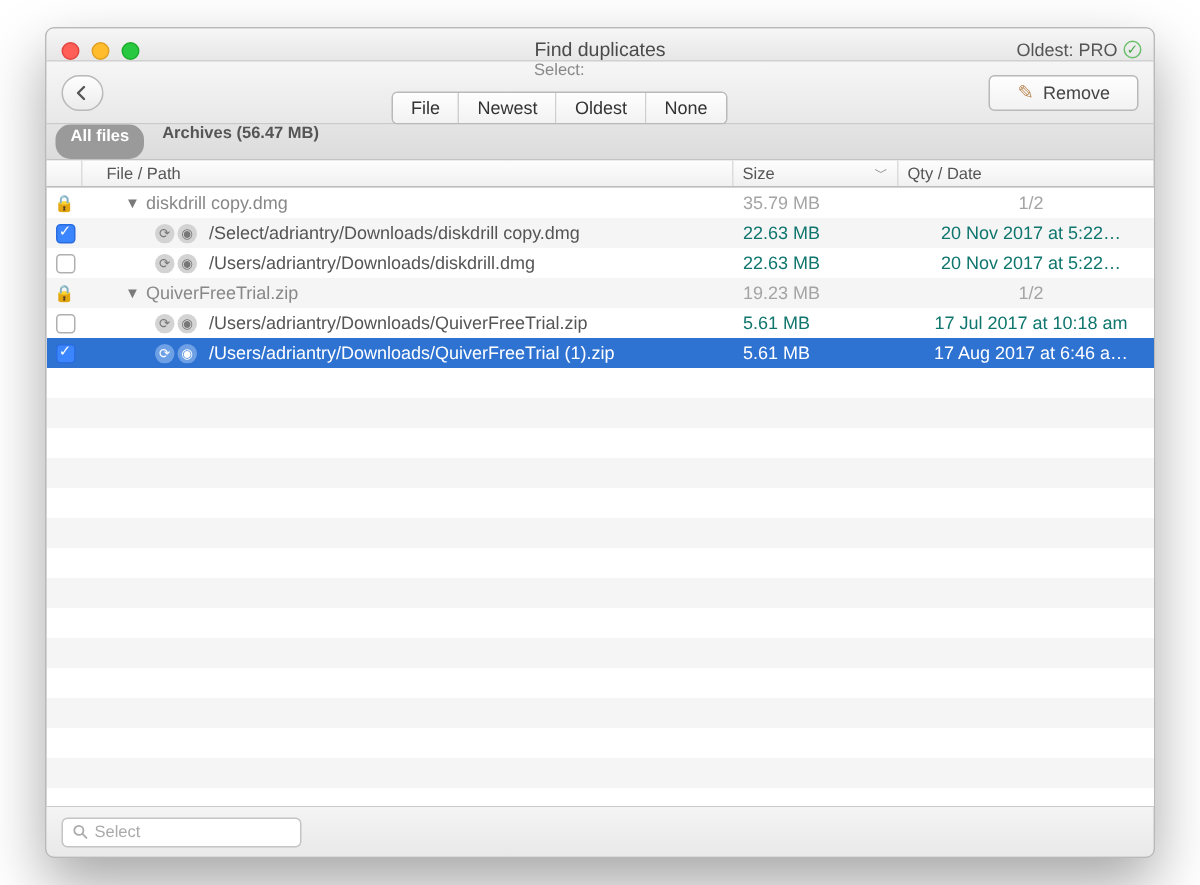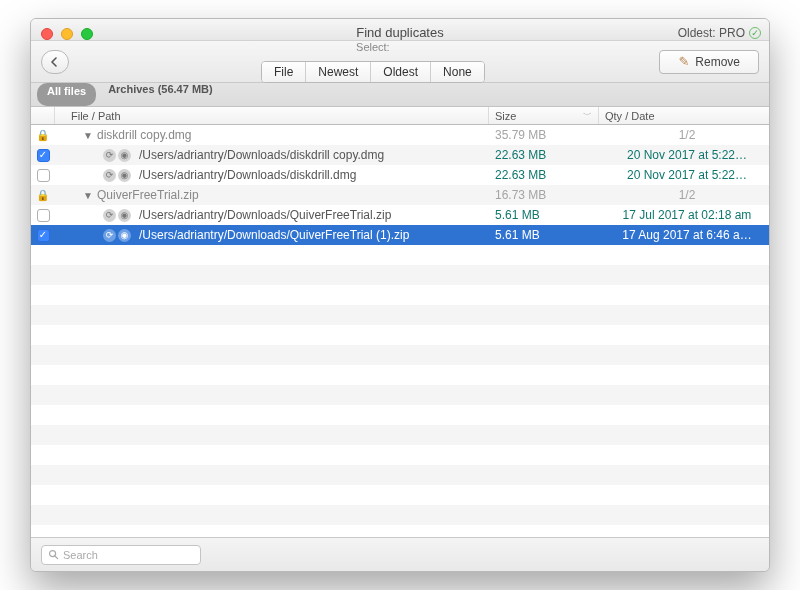--- a/index.html
+++ b/index.html
@@ -290,21 +290,21 @@
       </div>
       <div class="row child">
         <div class="cell-check">
           <div class="cbx checked"></div>
         </div>
         <div class="cell-file">
           <span class="eyeicons">
             <span class="ic">⟳</span>
             <span class="ic">◉</span>
           </span>
-          <span>/Users/adriantry/Downloads/diskdrill copy.dmg</span>
+          <span>/Select/adriantry/Downloads/diskdrill copy.dmg</span>
         </div>
         <div class="cell-size">22.63 MB</div>
         <div class="cell-date">20 Nov 2017 at 5:22…</div>
       </div>
       <div class="row child">
         <div class="cell-check">
           <div class="cbx"></div>
         </div>
         <div class="cell-file">
           <span class="eyeicons">
@@ -315,36 +315,36 @@
         </div>
         <div class="cell-size">22.63 MB</div>
         <div class="cell-date">20 Nov 2017 at 5:22…</div>
       </div>
       <div class="row grp">
         <div class="lockcell">🔒</div>
         <div class="cell-file">
           <span class="disclosure">▼</span>
           <span>QuiverFreeTrial.zip</span>
         </div>
-        <div class="cell-size">16.73 MB</div>
+        <div class="cell-size">19.23 MB</div>
         <div class="cell-date">1/2</div>
       </div>
       <div class="row child">
         <div class="cell-check">
           <div class="cbx"></div>
         </div>
         <div class="cell-file">
           <span class="eyeicons">
             <span class="ic">⟳</span>
             <span class="ic">◉</span>
           </span>
           <span>/Users/adriantry/Downloads/QuiverFreeTrial.zip</span>
         </div>
         <div class="cell-size">5.61 MB</div>
-        <div class="cell-date">17 Jul 2017 at 02:18 am</div>
+        <div class="cell-date">17 Jul 2017 at 10:18 am</div>
       </div>
       <div class="row child selected">
         <div class="cell-check">
           <div class="cbx checked"></div>
         </div>
         <div class="cell-file">
           <span class="eyeicons">
             <span class="ic">⟳</span>
             <span class="ic">◉</span>
           </span>
@@ -444,17 +444,17 @@
         <div class="cell-date"></div>
       </div>
     </div>
 
   <div class="statusbar">
     <div class="searchfield">
       <svg width="11" height="11" viewBox="0 0 12 12">
           <circle cx="5" cy="5" r="3.3" fill="none" stroke="#aaa" stroke-width="1.3"></circle>
           <line x1="7.6" y1="7.6" x2="10.5" y2="10.5" stroke="#aaa" stroke-width="1.3" stroke-linecap="round"></line>
         </svg>
-      <span>Search</span>
+      <span>Select</span>
     </div>
   </div>
 
 </div>
 
 </body></html>

